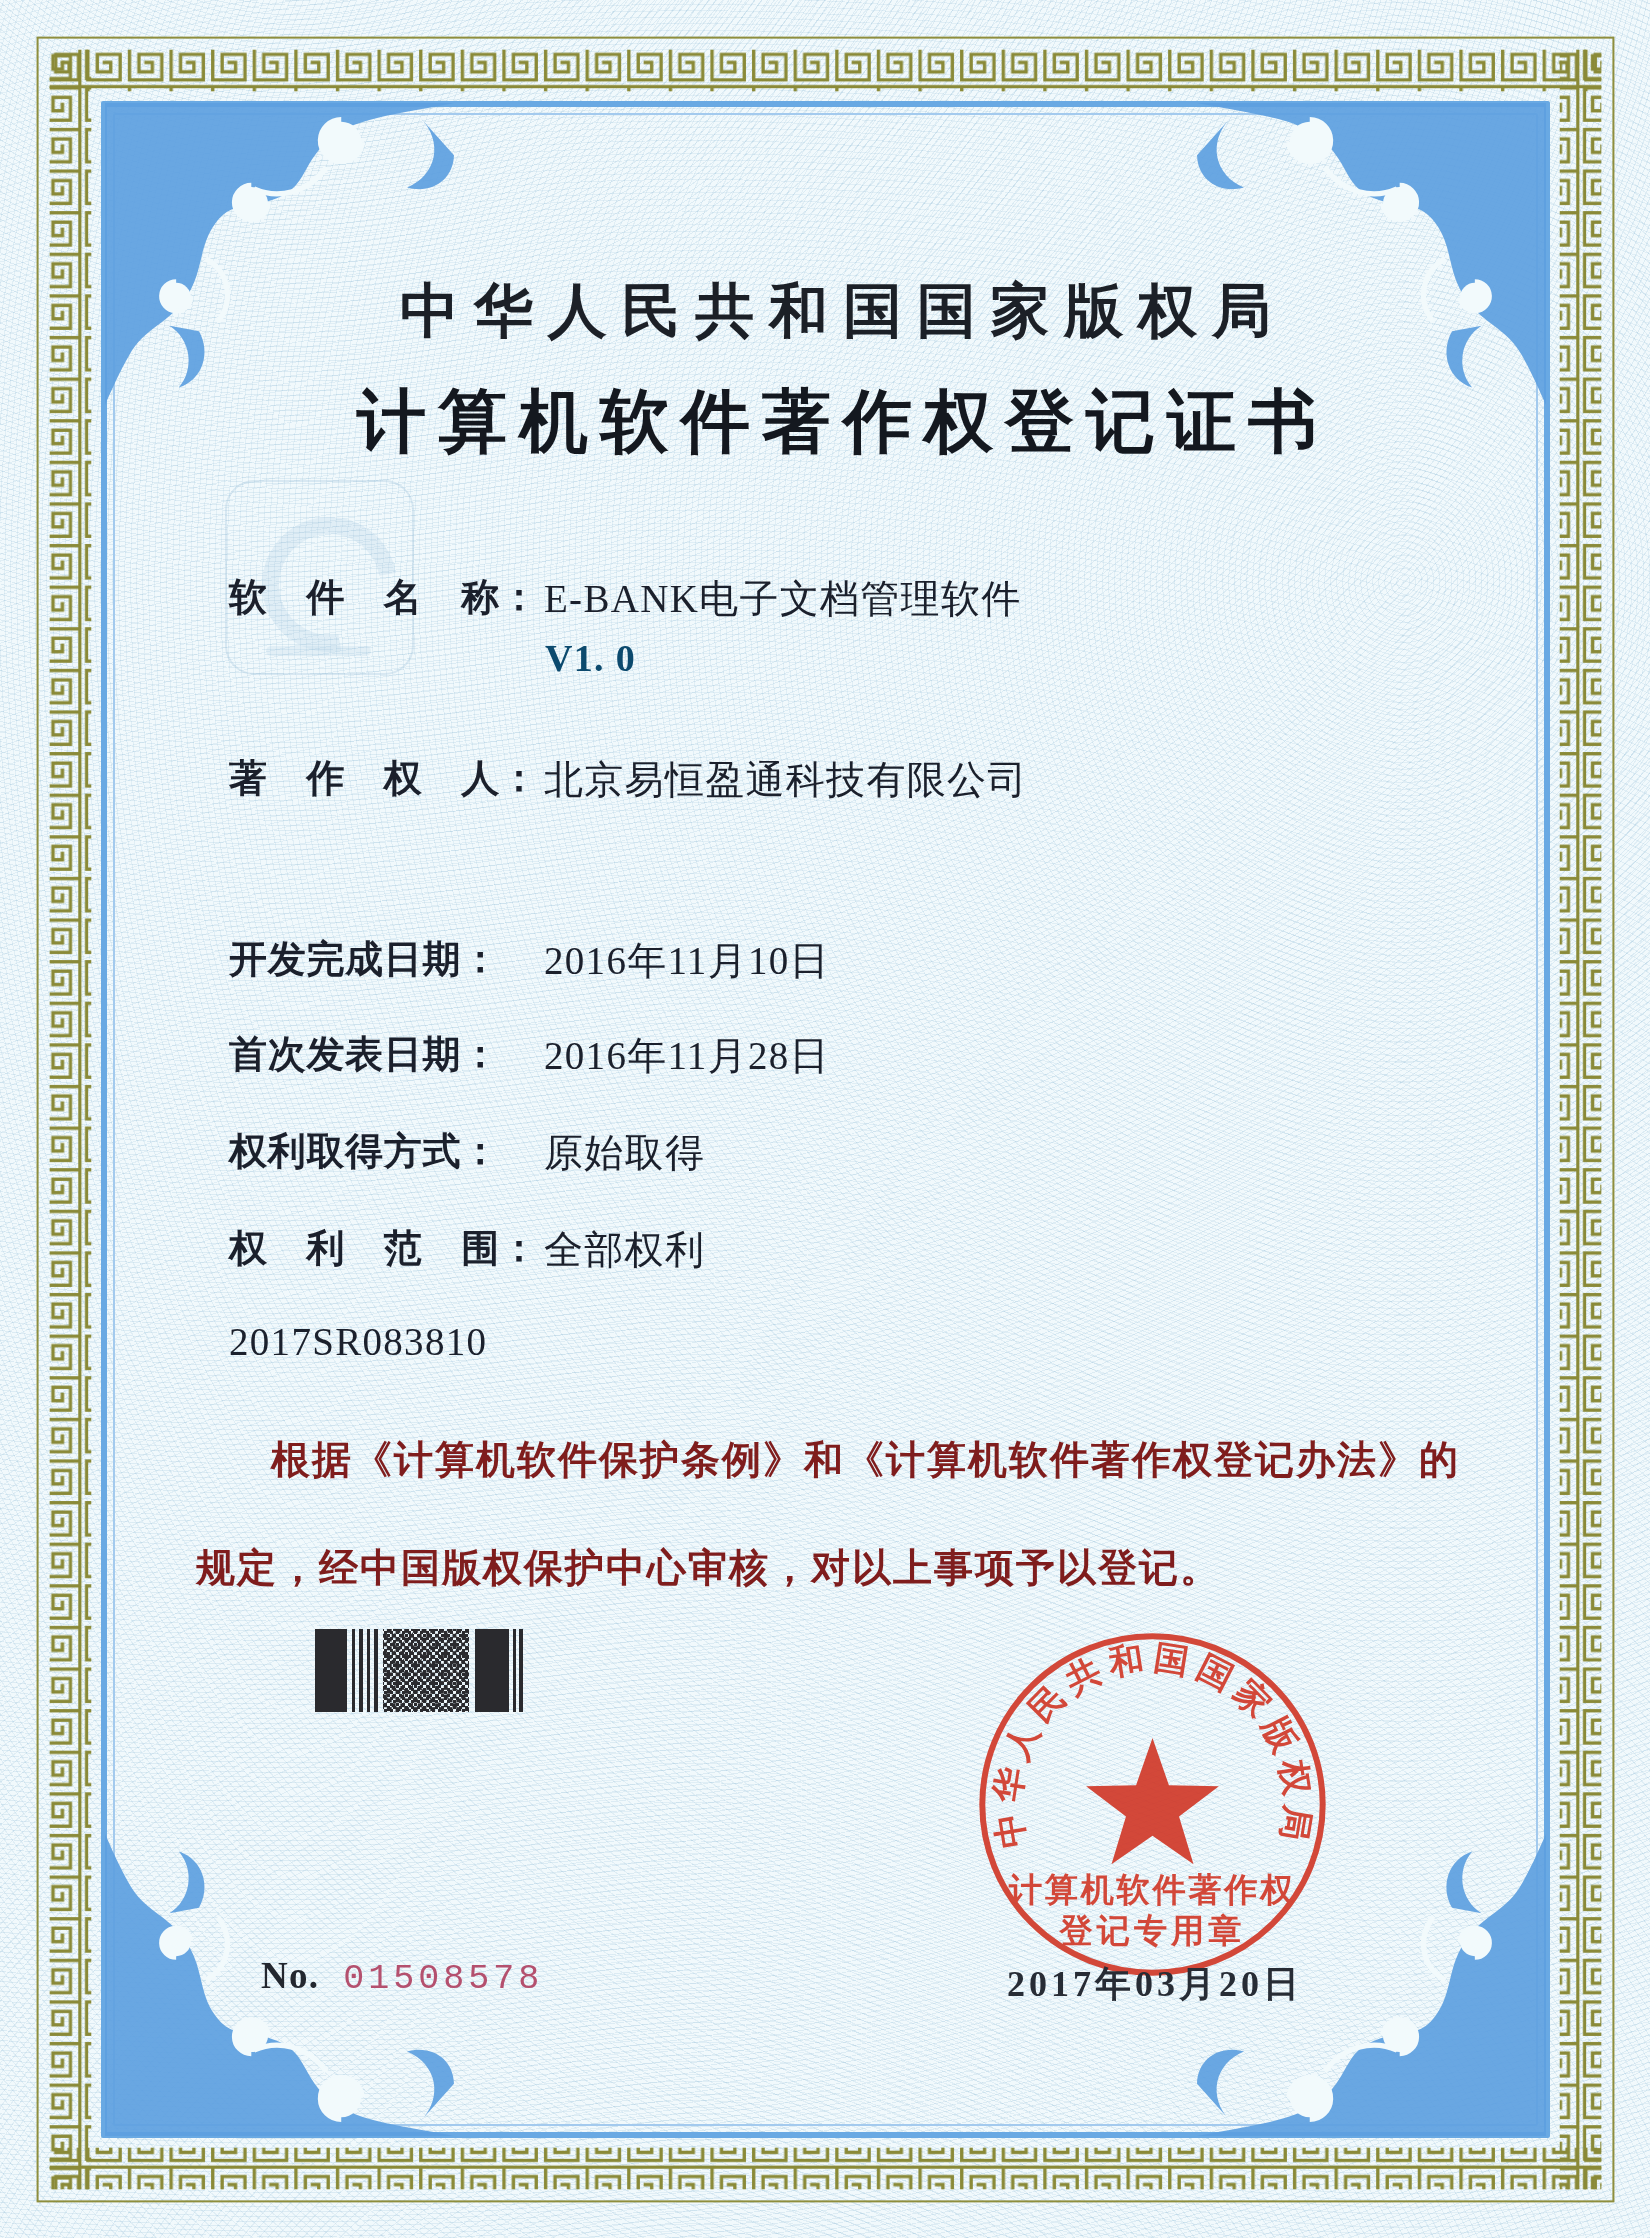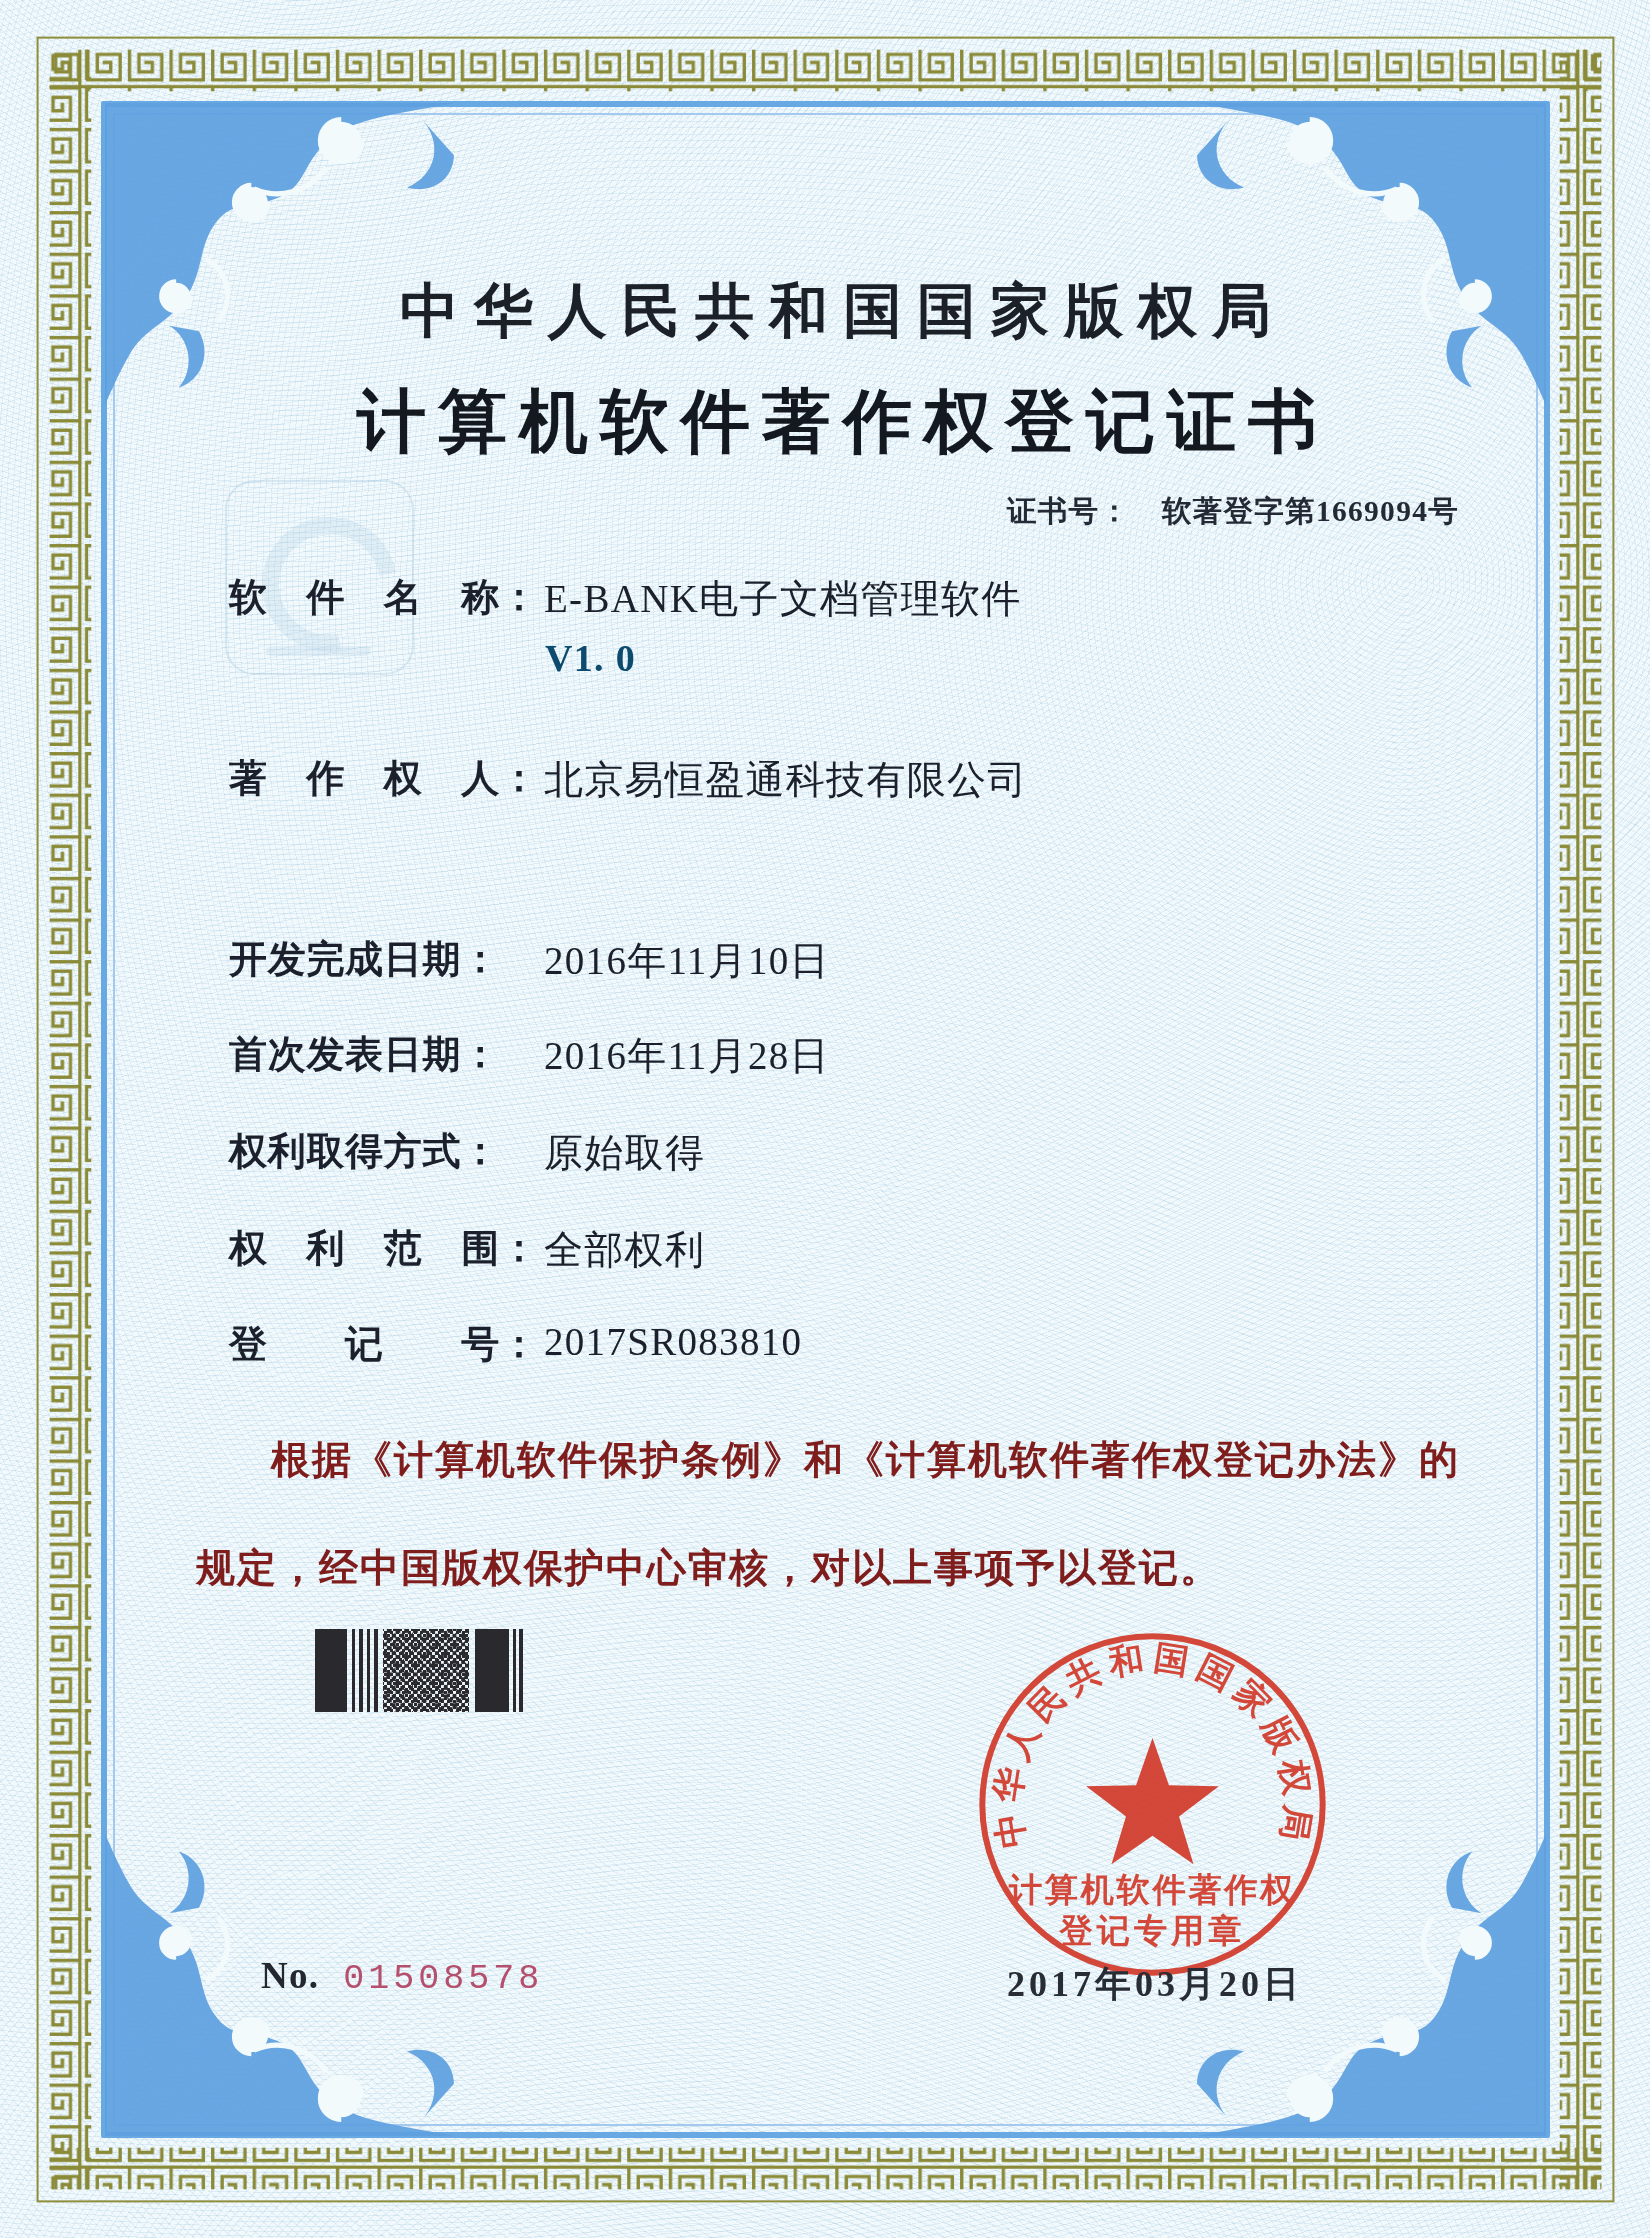--- a/index.html
+++ b/index.html
@@ -156,24 +156,20 @@
   </svg>
 
   <div class="wm">
     <div class="wm-ring"></div>
     <div class="wm-ghost"></div>
   </div>
 
   <div class="title">中华人民共和国国家版权局</div>
   <div class="subtitle">计算机软件著作权登记证书</div>
 
-  <div class="certno">
-    <span>证书号：</span>
-    <span class="num">软著登字第1669094号</span>
-  </div>
 
   <div class="row r1">
     <span class="lbl">软　件　名　称：</span>
     <span class="val">E-BANK电子文档管理软件</span>
   </div>
   <div class="val2">V1. 0</div>
 
   <div class="row r2">
     <span class="lbl">著　作　权　人：</span>
     <span class="val">北京易恒盈通科技有限公司</span>
@@ -193,21 +189,20 @@
     <span class="lbl">权　利　范　围：</span>
     <span class="val">全部权利</span>
   </div>
 
   <div class="row r5">
     <span class="lbl">权利取得方式：</span>
     <span class="val">原始取得</span>
   </div>
 
   <div class="row r7">
-    <span class="lbl">登　　记　　号：</span>
     <span class="val">2017SR083810</span>
   </div>
 
   <div class="para l1">根据《计算机软件保护条例》和《计算机软件著作权登记办法》的</div>
   <div class="para l2">规定，经中国版权保护中心审核，对以上事项予以登记。</div>
 
   <div class="barcode">
     <div class="bc bc-solid1"></div>
     <div class="bc bc-gap"></div>
     <div class="bc bc-thin1"></div>

